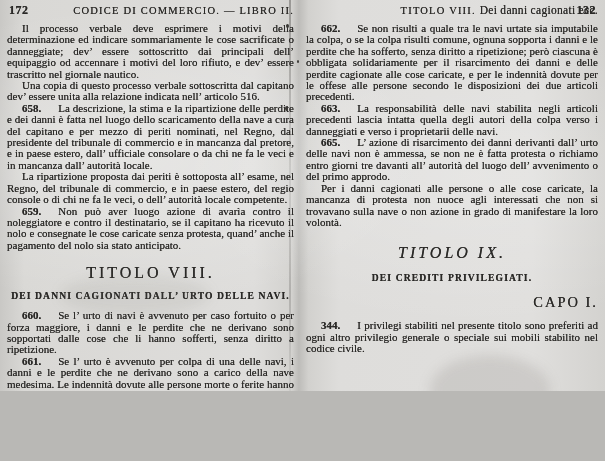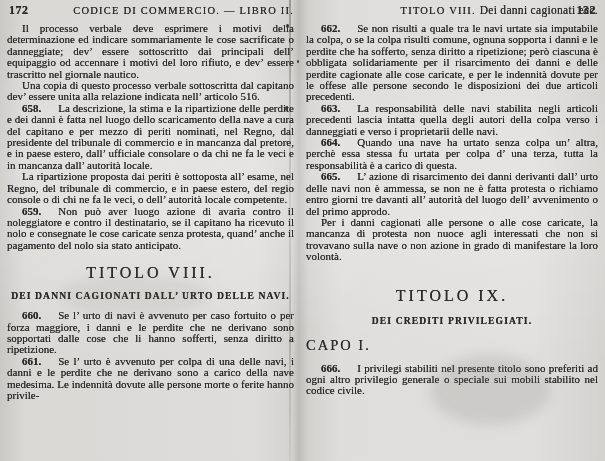--- a/index.html
+++ b/index.html
@@ -6,21 +6,21 @@
     --paper:#dbdad7;
     --ink:#2a2927;
   }
   html,body{margin:0;padding:0;}
   body{
     font-family:"Liberation Serif","DejaVu Serif",serif;
     background:#b9b8b5;
   }
   .scan{
     position:relative;
-    width:605px;height:461px;
+    width:605px;height:391px;
     overflow:hidden;
     color:var(--ink);
     background:
       radial-gradient(ellipse 70% 55% at 22% 40%, rgba(255,255,255,.30), transparent 70%),
       radial-gradient(ellipse 70% 55% at 78% 45%, rgba(255,255,255,.22), transparent 70%),
       linear-gradient(90deg,#c9c8c5 0%,#d9d8d5 4%,#dedddb 42%,#d3d2cf 48.2%,#bdbcb9 49.4%,#d2d1ce 51%,#dedddb 56%,#e0dfdd 88%,#d3d2cf 100%),
       #dbdad7;
   }
   
   .gutter-line{
@@ -63,29 +63,29 @@
 
   .body-text p{margin:0;text-align:justify;}
   p.indent{text-indent:15px;}
   .artnum{font-weight:bold;padding-right:17px;}
 
   .title-large{
     margin:13px 0 9px 0;text-align:center;
     font-size:16px;letter-spacing:3px;line-height:17px;
   }
   .title-capo{
-    margin:12px 0 10px 0;text-align:left;
+    margin:12px 0 10px 0;text-align:right;
     font-size:14.5px;letter-spacing:2px;line-height:15px;
   }
   .title-caps{
     margin:0 0 9px 0;text-align:center;
     font-size:9.6px;letter-spacing:1.1px;line-height:11px;
     font-weight:600;
   }
-  .page-right .title-large{margin-top:24px;margin-bottom:11px;}
+  .page-right .title-large{margin-top:16px;margin-bottom:11px;font-style:italic;}
   .page-right .title-caps{margin-bottom:11px;}
 </style>
 </head>
 <body>
 
 <div class="scan">
 
   <div class="page page-left">
     <div class="running-header">
       <span class="pagenum">172</span>
@@ -108,27 +108,26 @@
     <div class="running-header">
       <div class="rtitle">
         <span class="sc">TITOLO VIII.</span>
         <span class="it">Dei danni cagionati ecc.</span>
       </div>
       <span class="pagenum">132</span>
     </div>
     <div class="body-text">
       <p class="indent"><span class="artnum">662.</span><span>Se non risulti a quale tra le navi urtate sia imputabile la colpa, o se la colpa risulti comune, ognuna sopporta i danni e le perdite che ha sofferto, senza diritto a ripetizione; però ciascuna è obbligata solidariamente per il risarcimento dei danni e delle perdite cagionate alle cose caricate, e per le indennità dovute per le offese alle persone secondo le disposizioni dei due articoli precedenti.</span></p>
       <p class="indent"><span class="artnum">663.</span><span>La responsabilità delle navi stabilita negli articoli precedenti lascia intatta quella degli autori della colpa verso i danneggiati e verso i proprietarii delle navi.</span></p>
-      <p class="indent"><span class="artnum">664.</span><span>Quando una nave ha urtato senza colpa un’ altra, perchè essa stessa fu urtata per colpa d’ una terza, tutta la responsabilità è a carico di questa.</span></p>
       <p class="indent"><span class="artnum">665.</span><span>L’ azione di risarcimento dei danni derivanti dall’ urto delle navi non è ammessa, se non ne è fatta protesta o richiamo entro giorni tre davanti all’ autorità del luogo dell’ avvenimento o del primo approdo.</span></p>
       <p class="indent">Per i danni cagionati alle persone o alle cose caricate, la mancanza di protesta non nuoce agli interessati che non si trovavano sulla nave o non azione in grado di manifestare la loro volontà.</p>
       <div class="title-large">TITOLO IX.</div>
       <div class="title-caps">DEI CREDITI PRIVILEGIATI.</div>
       <div class="title-capo">CAPO I.</div>
-      <p class="indent"><span class="artnum">666.</span><span>I privilegi stabiliti nel presente titolo sono preferiti ad ogni altro privilegio generale o speciale sui mobili stabilito nel codice civile.</span></p>
+      <p class="indent"><span class="artnum">344.</span><span>I privilegi stabiliti nel presente titolo sono preferiti ad ogni altro privilegio generale o speciale sui mobili stabilito nel codice civile.</span></p>
     </div>
   </div>
 
   <div class="gutter-line"></div>
   <div class="speck s1"></div>
   <div class="speck s2"></div>
   <div class="speck s3"></div>
   <div class="smudge m1"></div>
   <div class="smudge m2"></div>
 </div>

